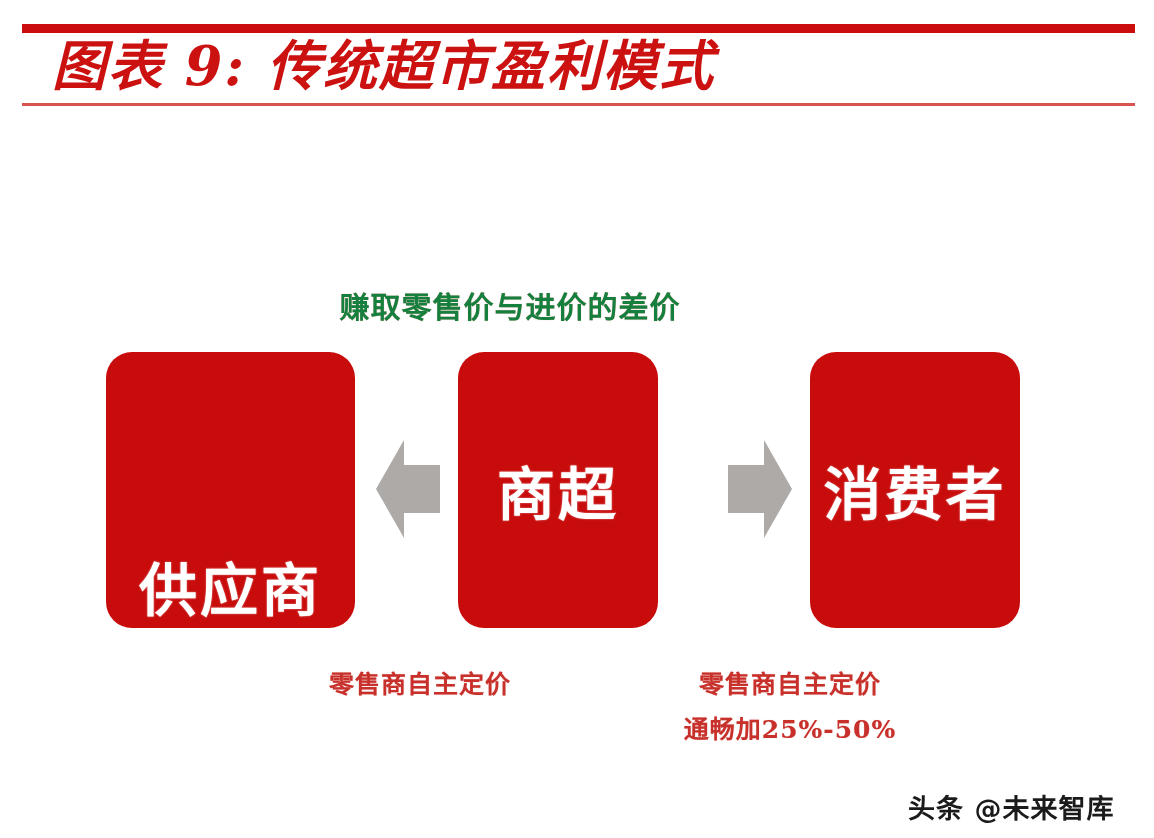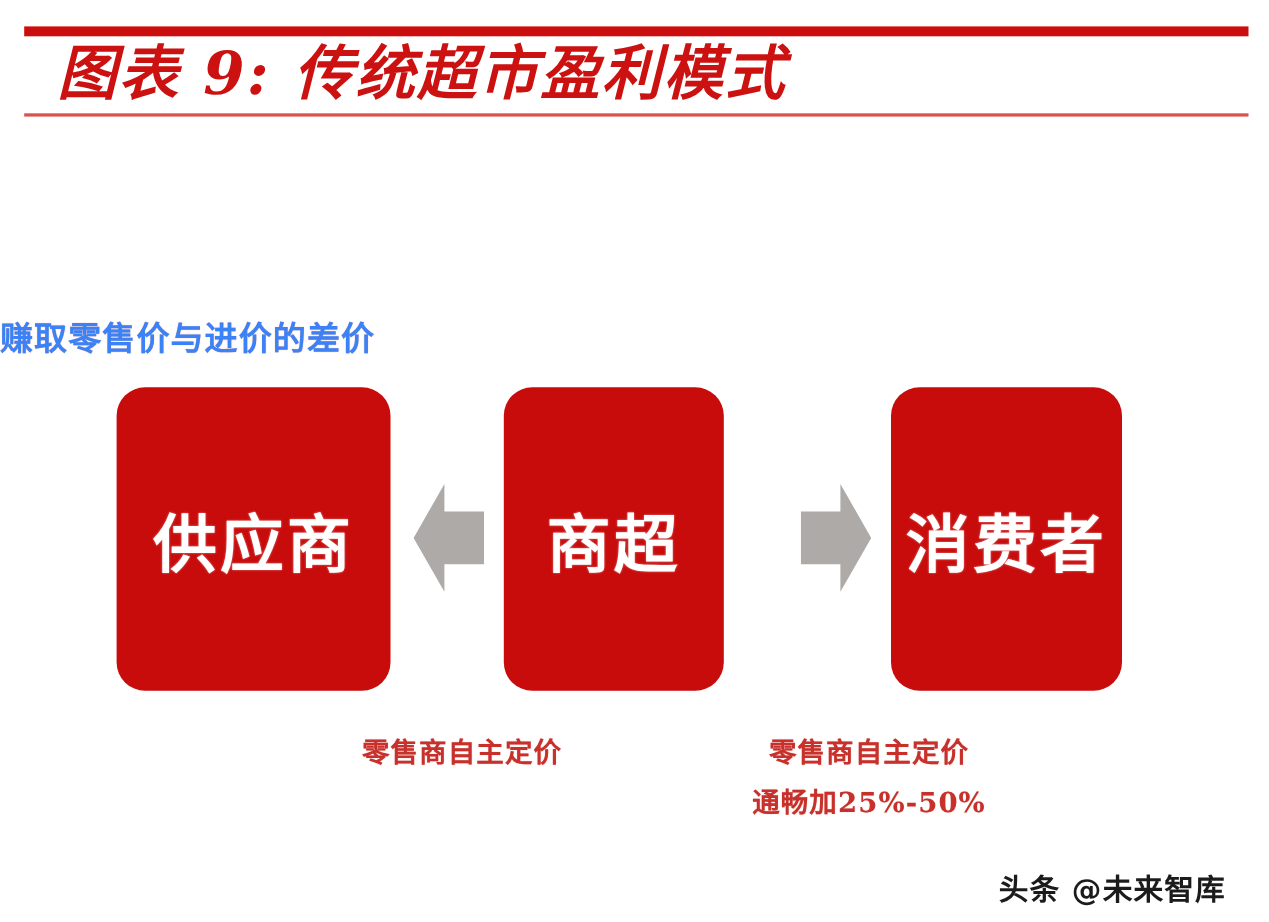--- a/index.html
+++ b/index.html
@@ -51,21 +51,22 @@
     height: 3px;
     background: #D9534F;
   }
 
   
   .flow-caption {
     position: absolute;
     left: 0;
     top: 283px;
     width: 1020px;
-    color: #3b82f6;
+    text-align: center;
+    color: #15803d;
     font-size: 30px;
     font-weight: bold;
     letter-spacing: 1px;
     font-family: "DejaVu Serif", "Liberation Serif", serif;
     text-shadow: 0 0 1px rgba(200,49,43,0.45);
   }
 
   .node {
     position: absolute;
     top: 352px;
@@ -78,21 +79,21 @@
     justify-content: center;
   }
   .node-label {
     color: #ffffff;
     font-size: 58px;
     font-weight: bold;
     letter-spacing: 3px;
     font-family: "DejaVu Serif", "Liberation Serif", serif;
     text-shadow: 0 0 2px rgba(255,255,255,0.55);
   }
-  #node-supplier { left: 106px; }
+  #node-supplier { left: 106px; align-items: flex-end; }
   #node-retailer { left: 458px; width: 200px; }
   #node-consumer { left: 810px; width: 210px; }
 
   
   .arrow {
     position: absolute;
     top: 432px;
     width: 64px;
     height: 114px;
   }

